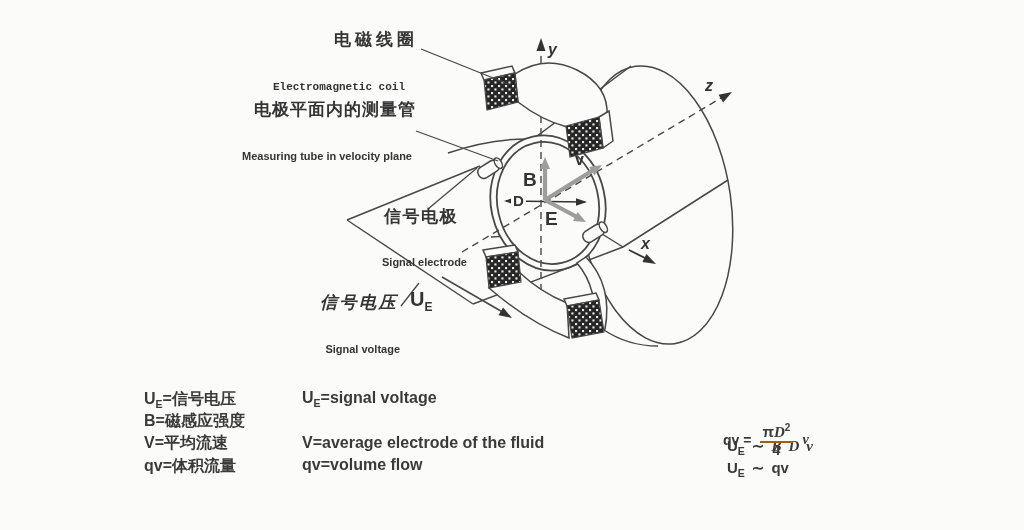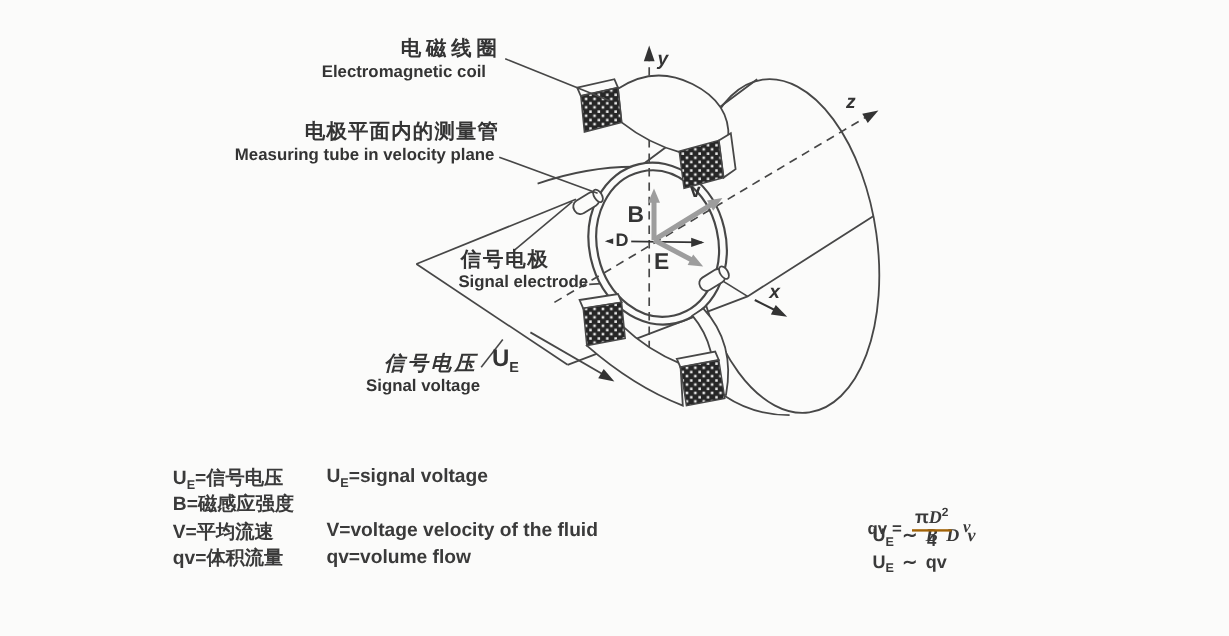--- a/index.html
+++ b/index.html
@@ -7,29 +7,29 @@
     position:relative;width:1024px;height:530px;overflow:hidden;
     background:#fbfbfa;
     font-family:"Liberation Sans",sans-serif;
   }
   .stage svg{position:absolute;left:0;top:0;}
   .lbl{
     position:absolute;color:#343434;font-weight:bold;white-space:nowrap;
     line-height:1.15;
   }
   .cn{font-size:17px;}
-  .en{font-size:14px;}
+  .en{font-size:11px;margin-top:30px;}
   .right{text-align:right;}
   .axis{font-size:16px;font-style:italic;}
   .vec{font-size:19px;}
   .vec-small{font-size:15px;background:#fbfbfa;padding:0 2px;}
   .subE{font-size:12px;font-weight:bold;}
   
   .legend{position:absolute;left:144px;top:388px;color:#3a3a3a;font-weight:bold;}
-  .legend .row{display:flex;height:22.4px;align-items:center;font-size:16px;}
+  .legend .row{display:flex;height:22.4px;align-items:center;font-size:16px;gap:30px;}
   .legend .c1{width:128px;}
   .legend sub{font-size:10.5px;}
   
   .fx{position:absolute;color:#3a3a3a;font-weight:bold;font-size:15px;}
   .fx .rel{margin:0 7px;}
   .fx i{font-family:"Liberation Serif",serif;font-weight:bold;margin-right:7px;}
   .fx sub{font-size:10.5px;}
   .f2{display:flex;align-items:center;font-size:14px;}
   .frac{display:inline-block;text-align:center;margin:0 4px;vertical-align:middle;}
   .frac .num{padding:0 3px 1px 3px;border-bottom:2px solid #a16207;font-size:15px;}
@@ -129,21 +129,21 @@
       <path d="M428,209 L477,168"></path>
       <path d="M401,306 L419,283"></path>
     </g>
 
     <g>
       <path d="M442,277 L506,314" stroke="#474747" stroke-width="1.5" fill="none"></path>
       <polygon points="0,0 -13,4.5 -13,-4.5" transform="translate(512,318) rotate(30.5)" fill="#333"></polygon>
     </g>
   </svg>
 
-  <div class="lbl right" style="left:180px;top:31px;width:238px;">
+  <div class="lbl right" style="left:180px;top:31px;width:238px;font-family:Liberation Mono, monospace;">
     <div class="cn" style="letter-spacing:4px;">电磁线圈</div>
     <div class="en" style="padding-right:13px;">Electromagnetic coil</div>
   </div>
 
   <div class="lbl right" style="left:140px;top:100px;width:276px;">
     <div class="cn" style="letter-spacing:1px;">电极平面内的测量管</div>
     <div class="en" style="padding-right:4px;">Measuring tube in velocity plane</div>
   </div>
 
   <div class="lbl cn" style="left:384px;top:207px;letter-spacing:1.5px;">信号电极</div>
@@ -170,21 +170,21 @@
   <div class="legend">
     <div class="row">
       <div class="c1"><span>U</span><sub>E</sub><span>=信号电压</span></div>
       <div class="c2"><span>U</span><sub>E</sub><span>=signal voltage</span></div>
     </div>
     <div class="row">
       <div class="c1"><span>B</span><sub></sub><span>=磁感应强度</span></div>
     </div>
     <div class="row">
       <div class="c1"><span>V</span><sub></sub><span>=平均流速</span></div>
-      <div class="c2"><span>V</span><sub></sub><span>=voltage velocity of the fluid</span></div>
+      <div class="c2"><span>V</span><sub></sub><span>=average electrode of the fluid</span></div>
     </div>
     <div class="row">
       <div class="c1"><span>qv</span><sub></sub><span>=体积流量</span></div>
       <div class="c2"><span>qv</span><sub></sub><span>=volume flow</span></div>
     </div>
   </div>
 
   <div class="fx" style="left:727px;top:403px;margin-top:34px;">
     <span>U</span><sub>E</sub><span class="rel">∼</span><i>B</i><i>D</i><i>v</i>
   </div>

